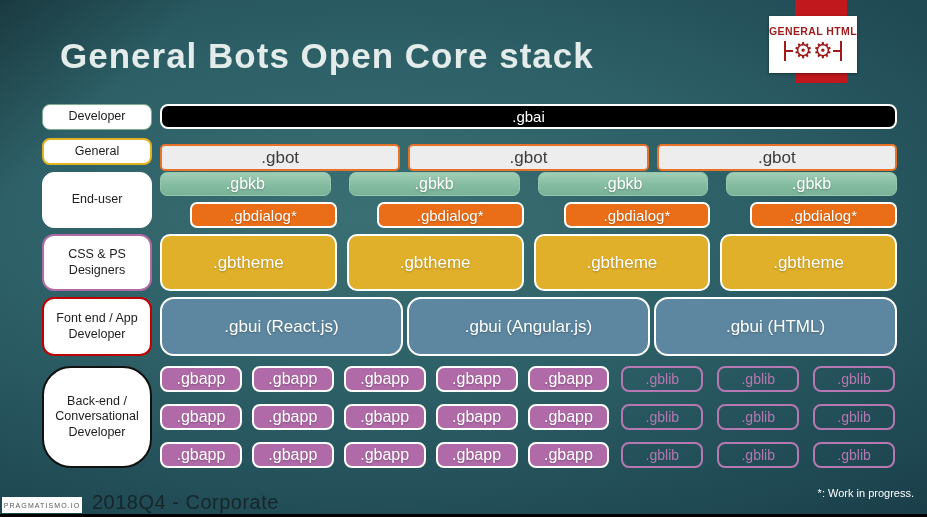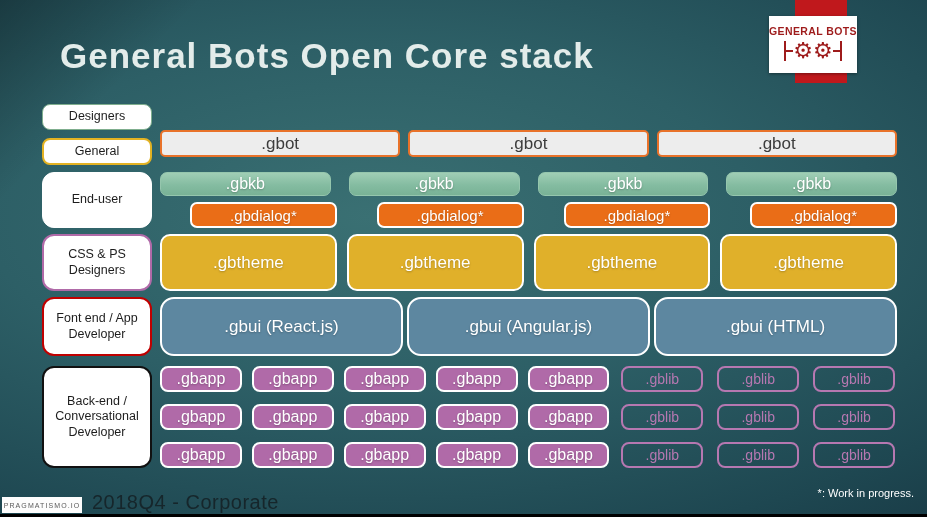--- a/index.html
+++ b/index.html
@@ -37,26 +37,26 @@
   .label-box {
     position:absolute; left:42px; width:110px; box-sizing:border-box;
     background:#fff; display:flex; align-items:center; justify-content:center; text-align:center;
     font-size:12.5px; line-height:1.25; color:#1d1d1d; padding:2px 6px;
   }
   .lb-architect { top:104px; height:26px; border-radius:8px;  border:1.5px solid var(--label-architect-border); }
   .lb-product   { top:138px; height:27px; border-radius:8px;  border:2px solid var(--label-product-border); }
   .lb-enduser   { top:172px; height:56px; border-radius:12px; border:1.5px solid #ffffff; }
   .lb-designers { top:234px; height:57px; border-radius:12px; border:2px solid var(--label-designers-border); }
   .lb-frontend  { top:297px; height:59px; border-radius:12px; border:2px solid var(--label-frontend-border); }
-  .lb-backend   { top:366px; height:102px; border-radius:12px; border:2px solid var(--label-backend-border); }
+  .lb-backend   { top:366px; height:102px; border-radius:29px; border:2px solid var(--label-backend-border); }
 
   
   .row { position:absolute; left:160px; width:737px; display:flex; }
   .row-gbai     { top:104px; height:25px; }
-  .row-gbot     { top:130px; height:27px; gap:8px; }
+  .row-gbot     { top:144px; height:27px; gap:8px; }
   .row-gbkb     { top:172px; height:24px; gap:18px; }
   .row-gbdialog { top:202px; height:26px; gap:10px; }
   .row-gbtheme  { top:234px; height:57px; gap:10px; }
   .row-gbui     { top:297px; height:59px; gap:4px; }
   .row-apps     { height:26px; gap:10px; }
   .row-apps-1 { top:366px; } .row-apps-2 { top:404px; } .row-apps-3 { top:442px; }
 
   .box {
     flex:1 1 0; box-sizing:border-box; display:flex; align-items:center; justify-content:center;
     white-space:nowrap; text-shadow:0 1px 2px rgba(0,0,0,.25);
@@ -84,38 +84,41 @@
 </style>
 </head>
 <body>
 
 <div class="slide">
 
   <h1 class="title">General Bots Open Core stack</h1>
 
   <div class="logo-stripe"></div>
   <div class="logo-card">
-    <div class="logo-brand">GENERAL BOTS</div>
+    <div class="logo-brand">GENERAL HTML</div>
     <div class="logo-gears">
       <span class="vbar"></span>
         <span class="hline"></span>
         <span class="gear">⚙</span>
         <span class="gear">⚙</span>
         <span class="hline"></span>
         <span class="vbar"></span>
     </div>
   </div>
 
-  <div class="label-box lb-architect">Designers</div>
+  <div class="label-box lb-architect">Developer</div>
   <div class="label-box lb-product">General</div>
   <div class="label-box lb-enduser">End-user</div>
   <div class="label-box lb-designers">CSS &amp; PS Designers</div>
   <div class="label-box lb-frontend">Font end / App Developer</div>
   <div class="label-box lb-backend">Back-end / Conversational Developer</div>
 
+  <div class="row row-gbai">
+    <div class="box box-gbai">.gbai</div>
+  </div>
 
   <div class="row row-gbot">
     <div class="box box-gbot">.gbot</div>
     <div class="box box-gbot">.gbot</div>
     <div class="box box-gbot">.gbot</div>
   </div>
 
   <div class="row row-gbkb">
     <div class="box box-gbkb">.gbkb</div>
     <div class="box box-gbkb">.gbkb</div>

